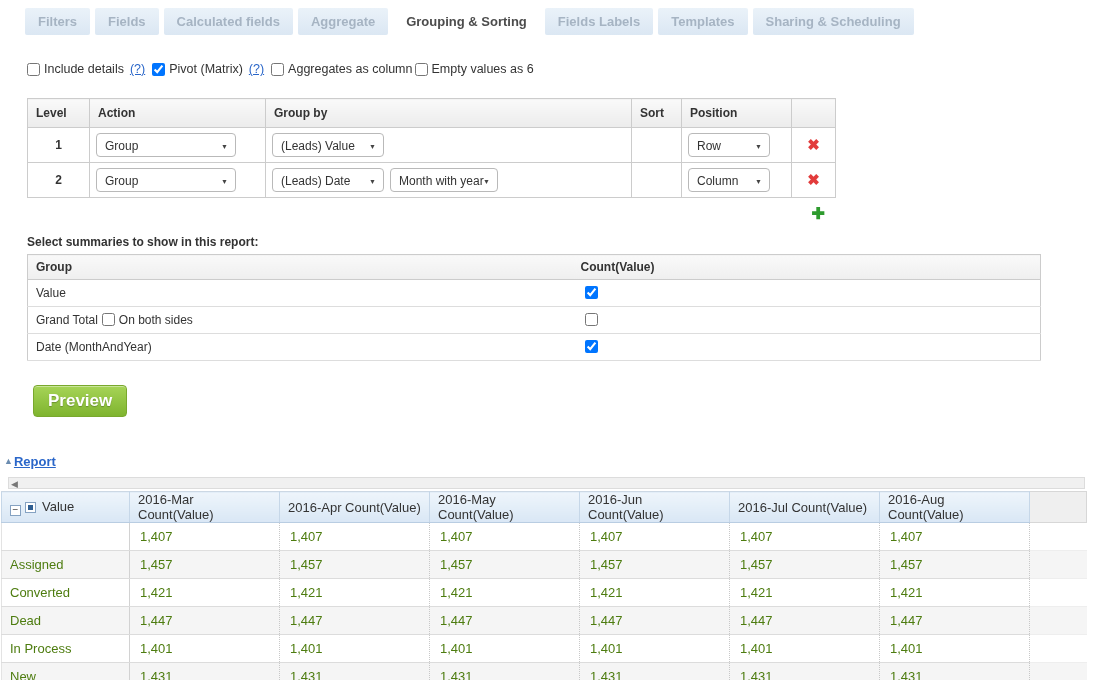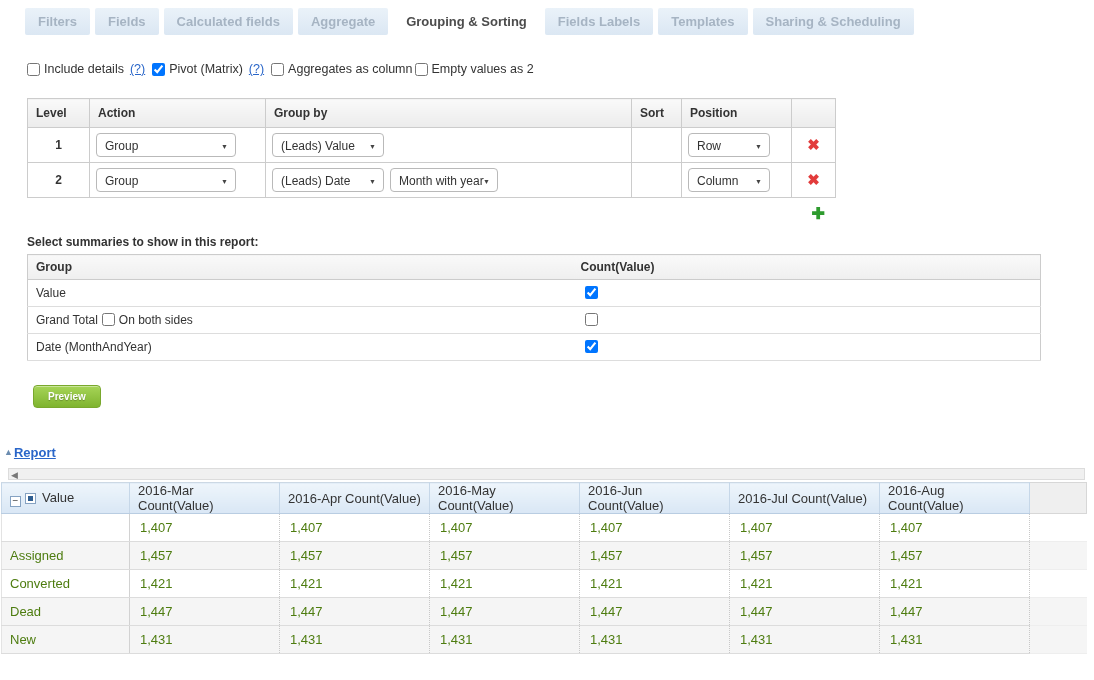--- a/index.html
+++ b/index.html
@@ -33,21 +33,21 @@
   
   .sum-title{margin:12px 0 0 27px;font-weight:bold;}
   .stable{border-collapse:collapse;margin:5px 0 0 27px;table-layout:fixed;width:1014px;}
   .stable th{background:linear-gradient(#f9f9f9,#efefef);font-weight:bold;text-align:left;
     padding:5px 8px;border-top:1px solid #ccc;border-bottom:1px solid #ccc;color:#333;}
   .stable td{padding:5px 8px;border-bottom:1px solid #ddd;height:16px;}
   .stable{border:1px solid #ccc;}
   .stable input[type=checkbox]{margin:0 4px;vertical-align:-2px;}
   
   .preview-wrap{margin:24px 0 0 33px;}
-  .preview{font-family:"Liberation Sans", sans-serif;font-size:10px;font-weight:bold;color:#fff;
+  .preview{font-family:"Liberation Sans", sans-serif;font-size:17px;font-weight:bold;color:#fff;
     background:linear-gradient(#a6d457,#7fb42f);border:1px solid #79a82d;border-radius:4px;
     padding:5px 14px;cursor:pointer;text-shadow:0 1px 1px rgba(0,0,0,.25);
     box-shadow:inset 0 1px 0 rgba(255,255,255,.4);}
   
   .report-link-row{margin:37px 0 0 4px;}
   .rarrow{color:#6b8cb0;font-size:9px;vertical-align:2px;cursor:pointer;}
   .rlink{color:#2a66c9;font-weight:bold;font-size:13px;text-decoration:underline;margin-left:1px;}
   .hscroll{margin:8px 0 0 8px;width:1077px;height:12px;background:#f0f0f0;border:1px solid #dcdcdc;
     box-sizing:border-box;line-height:10px;}
   .hleft{color:#777;font-size:9px;margin-left:2px;cursor:pointer;}
@@ -89,21 +89,21 @@
   <a href="#" class="help">(?)</a>
 
   <input type="checkbox" checked="" style="">
   <span class="optlabel">Pivot (Matrix)</span>
   <a href="#" class="help">(?)</a>
 
   <input type="checkbox" style="">
   <span class="optlabel">Aggregates as column</span>
 
   <input type="checkbox" style="">
-  <span class="optlabel">Empty values as 2</span>
+  <span class="optlabel">Empty values as 6</span>
 </div>
 
 <table class="gtable">
   <colgroup>
     <col style="width:62px">
       <col style="width:176px">
       <col style="width:366px">
     <col style="width:50px">
       <col style="width:110px">
       <col style="width:44px">
@@ -236,20 +236,30 @@
       <tr class="alt">
         <td class="rl">Dead</td>
         <td class="rv">1,447</td>
         <td class="rv">1,447</td>
         <td class="rv">1,447</td>
         <td class="rv">1,447</td>
         <td class="rv">1,447</td>
         <td class="rv">1,447</td>
         <td class="rfill"></td>
       </tr>
+      <tr class="">
+        <td class="rl">In Process</td>
+        <td class="rv">1,401</td>
+        <td class="rv">1,401</td>
+        <td class="rv">1,401</td>
+        <td class="rv">1,401</td>
+        <td class="rv">1,401</td>
+        <td class="rv">1,401</td>
+        <td class="rfill"></td>
+      </tr>
       <tr class="alt">
         <td class="rl">New</td>
         <td class="rv">1,431</td>
         <td class="rv">1,431</td>
         <td class="rv">1,431</td>
         <td class="rv">1,431</td>
         <td class="rv">1,431</td>
         <td class="rv">1,431</td>
         <td class="rfill"></td>
       </tr>

